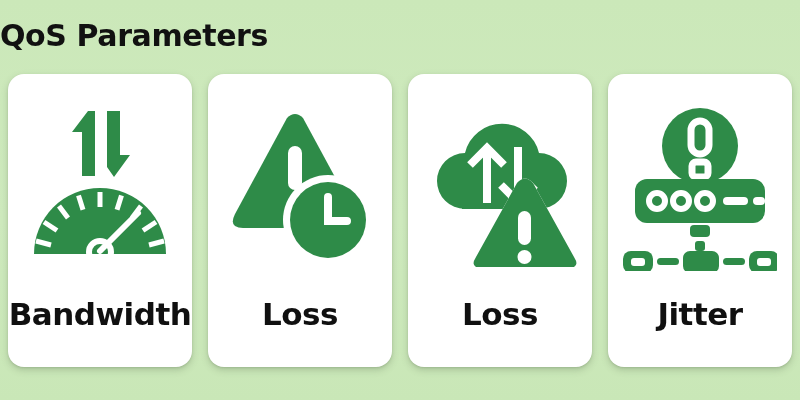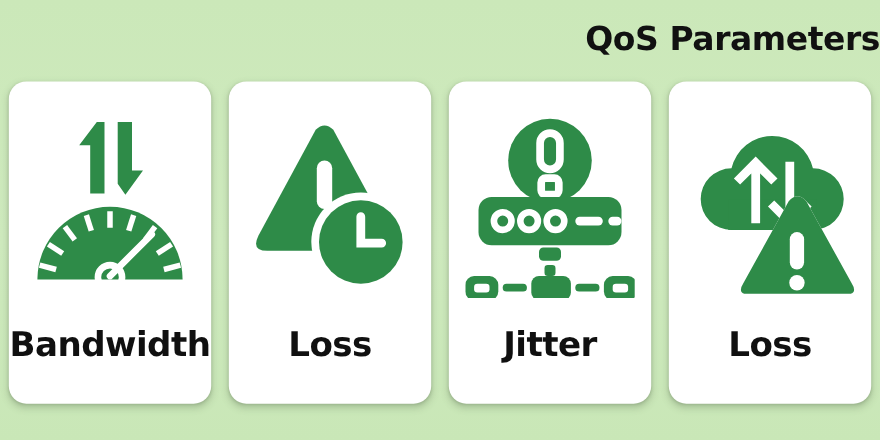--- a/index.html
+++ b/index.html
@@ -18,21 +18,21 @@
     width: 800px;
     height: 400px;
     background: linear-gradient(180deg, #cbe8b9 0%, #cfeabe 55%, #c9e7b7 100%);
     box-sizing: border-box;
   }
   .page-title {
     position: absolute;
     top: 18px;
     left: 0;
     width: 800px;
-    text-align: right;
+    text-align: left;
     font-family: "DejaVu Sans", sans-serif;
     font-size: 30px;
     font-weight: bold;
     letter-spacing: -0.4px;
     color: #111111;
     line-height: 36px;
     white-space: nowrap;
   }
   .cards {
     position: absolute;
@@ -149,20 +149,50 @@
           <g stroke="#ffffff" stroke-width="8" stroke-linecap="round" fill="none">
             <path d="M103 93 L103 117 L122 117"></path>
           </g>
         </svg>
       </div>
       <div class="card-label">Loss</div>
     </div>
 
     <div class="card">
       <div class="card-icon">
+        <svg width="156" height="162" viewBox="0 0 156 162" aria-hidden="true">
+          <defs>
+            <mask id="lossMask">
+              <rect x="0" y="0" width="156" height="162" fill="#ffffff"></rect>
+              <path d="M95 78 Q103 69 111 78 L152 152 Q159 163 146 163 L60 163 Q47 163 54 152 Z" fill="#000000"></path>
+            </mask>
+          </defs>
+          <g mask="url(#lossMask)">
+
+            <path fill="#2e8b48" d="M43 104 A28 28 0 0 1 43 48 A38 38 0 0 1 117 48 A28 28 0 0 1 117 104 Z"></path>
+            <rect x="40" y="76" width="80" height="28" fill="#2e8b48"></rect>
+          </g>
+
+          <g stroke="#ffffff" stroke-width="8" fill="none" stroke-linecap="butt" stroke-linejoin="miter">
+            <path d="M65 98 L65 45 M48 60 L65 43 L82 60"></path>
+            <path d="M96 42 L96 95 M79 80 L96 97 L113 80"></path>
+          </g>
+
+          <path fill="#2e8b48" d="M95 78 Q103 69 111 78 L152 152 Q159 163 146 163 L60 163 Q47 163 54 152 Z"></path>
+          <g fill="#ffffff">
+            <rect x="96" y="106" width="13" height="34" rx="6.5"></rect>
+            <circle cx="102.5" cy="152" r="7"></circle>
+          </g>
+        </svg>
+      </div>
+      <div class="card-label">Loss</div>
+    </div>
+
+    <div class="card">
+      <div class="card-icon">
         <svg width="154" height="170" viewBox="0 0 154 170" aria-hidden="true">
 
           <circle cx="77" cy="45" r="38" fill="#2e8b48"></circle>
           <g fill="none" stroke="#ffffff" stroke-width="7">
             <rect x="68" y="20" width="18" height="33" rx="9"></rect>
             <rect x="69" y="61" width="16" height="15" rx="4"></rect>
           </g>
 
           <rect x="12" y="78" width="130" height="44" rx="12" fill="#2e8b48"></rect>
           <g fill="none" stroke="#ffffff" stroke-width="6">
@@ -191,44 +221,14 @@
             <g fill="#ffffff">
               <rect x="8" y="157" width="14" height="8" rx="3"></rect>
               <rect x="134" y="157" width="14" height="8" rx="3"></rect>
             </g>
           </g>
         </svg>
       </div>
       <div class="card-label">Jitter</div>
     </div>
 
-    <div class="card">
-      <div class="card-icon">
-        <svg width="156" height="162" viewBox="0 0 156 162" aria-hidden="true">
-          <defs>
-            <mask id="lossMask">
-              <rect x="0" y="0" width="156" height="162" fill="#ffffff"></rect>
-              <path d="M95 78 Q103 69 111 78 L152 152 Q159 163 146 163 L60 163 Q47 163 54 152 Z" fill="#000000"></path>
-            </mask>
-          </defs>
-          <g mask="url(#lossMask)">
-
-            <path fill="#2e8b48" d="M43 104 A28 28 0 0 1 43 48 A38 38 0 0 1 117 48 A28 28 0 0 1 117 104 Z"></path>
-            <rect x="40" y="76" width="80" height="28" fill="#2e8b48"></rect>
-          </g>
-
-          <g stroke="#ffffff" stroke-width="8" fill="none" stroke-linecap="butt" stroke-linejoin="miter">
-            <path d="M65 98 L65 45 M48 60 L65 43 L82 60"></path>
-            <path d="M96 42 L96 95 M79 80 L96 97 L113 80"></path>
-          </g>
-
-          <path fill="#2e8b48" d="M95 78 Q103 69 111 78 L152 152 Q159 163 146 163 L60 163 Q47 163 54 152 Z"></path>
-          <g fill="#ffffff">
-            <rect x="96" y="106" width="13" height="34" rx="6.5"></rect>
-            <circle cx="102.5" cy="152" r="7"></circle>
-          </g>
-        </svg>
-      </div>
-      <div class="card-label">Loss</div>
-    </div>
-
   </div>
 </div>
 
 </body></html>

